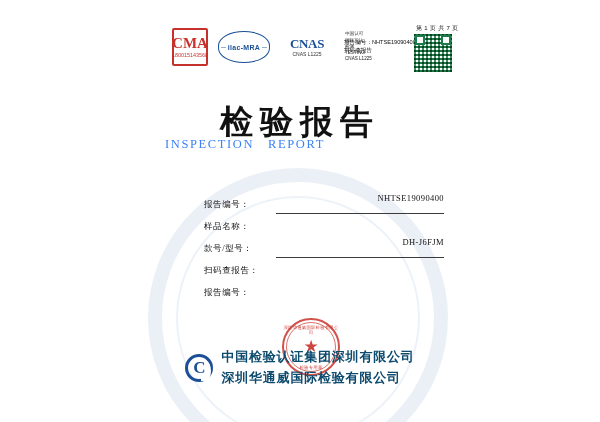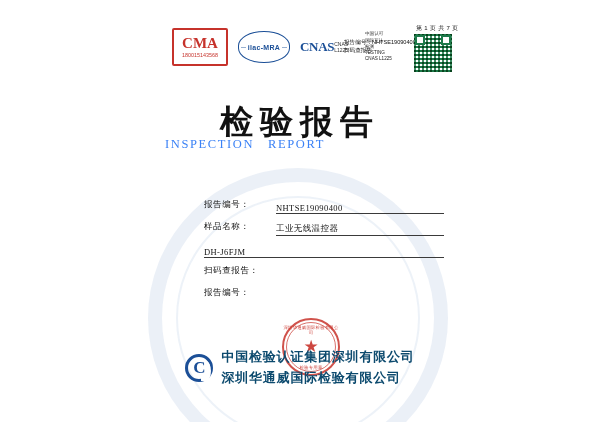--- a/index.html
+++ b/index.html
@@ -49,21 +49,21 @@
   }
   .logos {
     position: absolute;
     left: 172px;
     top: 28px;
     display: flex;
     align-items: center;
     gap: 10px;
   }
   .cma {
-    width: 56px;
+    width: 36px;
     height: 38px;
     border: 2px solid #c6322b;
     box-sizing: border-box;
     border-radius: 2px;
     display: flex;
     flex-direction: column;
     align-items: center;
     justify-content: center;
     color: #c6322b;
   }
@@ -102,21 +102,21 @@
     left: 2px; right: 2px; top: 50%;
     height: 1px;
     background: #1b4f97;
     opacity: .45;
   }
   .ilac span { position: relative; background: #fff; padding: 0 2px; }
   .cnas {
     width: 54px;
     height: 38px;
     display: flex;
-    flex-direction: row;
+    flex-direction: column;
     align-items: center;
     justify-content: center;
     color: #1b4f97;
   }
   .cnas .cnas-main {
     font-size: 13px;
     font-weight: bold;
     font-family: "Liberation Serif", serif;
     line-height: 14px;
     letter-spacing: -0.3px;
@@ -232,26 +232,26 @@
     font-size: 8.5px;
     color: #111;
     letter-spacing: 0.6px;
     font-family: "Liberation Serif", serif;
     white-space: nowrap;
     padding-bottom: 3px;
   }
   .field-value {
     flex: 1;
     border-bottom: 0.8px solid #3a3a3a;
-    text-align: left;
+    text-align: right;
     font-size: 8.5px;
     font-family: "Liberation Serif", serif;
     color: #111;
     letter-spacing: 0.4px;
-    padding-bottom: 0;
+    padding-bottom: 10px;
     white-space: nowrap;
   }
 
   
   .seal {
     position: absolute;
     left: 282px;
     top: 318px;
     width: 58px;
     height: 58px;
@@ -404,23 +404,23 @@
   <div class="title-zh">检验报告</div>
   <div class="title-en">INSPECTION　REPORT</div>
 
   <div class="fields">
     <div class="field-row">
       <div class="field-label">报告编号：</div>
       <div class="field-value">NHTSE19090400</div>
     </div>
     <div class="field-row">
       <div class="field-label">样品名称：</div>
-      <div class="field-value">工业无线温控器</div>
     </div>
     <div class="field-row">
+      <div class="field-label">款号/型号：</div>
       <div class="field-value">DH-J6FJM</div>
     </div>
     <div class="field-row">
       <div class="field-label">扫码查报告：</div>
     </div>
     <div class="field-row">
       <div class="field-label">报告编号：</div>
     </div>
   </div>
 

